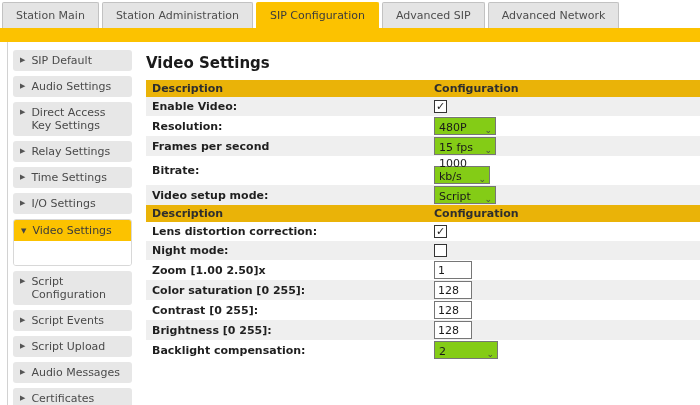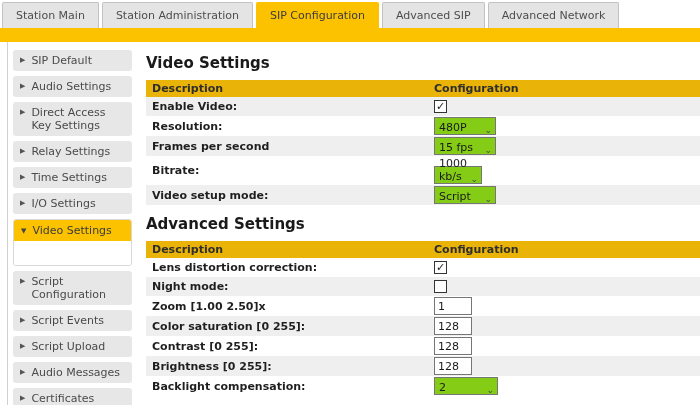--- a/index.html
+++ b/index.html
@@ -57,21 +57,21 @@
   .radio-opt .rlabel { color: #1f1f1f; }
 
   .checkbox { width: 13px; height: 13px; border: 1px solid #333; background: #fff;
     display: flex; align-items: center; justify-content: center; cursor: pointer; }
   .checkbox .mark { display: none; font-size: 11px; line-height: 11px; color: #1a1a1a; }
   .checkbox.checked .mark { display: block; }
 
   .select { display: inline-flex; align-items: flex-end; justify-content: space-between;
     width: 62px; height: 18px; border: 1px solid #767676; background: #84cc16;
     padding: 0 3px 0 4px; font-size: 11px; color: #1a1a1a; cursor: pointer; }
-  .select.wide { width: 48px; }
+  .select.wide { width: 56px; }
   .select.mid { width: 64px; }
   .select .chev { font-size: 9px; color: #4a4a4a; line-height: 8px; }
 
   input.textbox { width: 38px; height: 18px; border: 1px solid #767676;
     font-size: 11px; font-family: "DejaVu Sans", sans-serif; color: #1a1a1a;
     padding: 0 3px; background: #fff; }
 </style>
 </head>
 <body>
 
@@ -195,21 +195,20 @@
         <td>
           <span class="select">
             <span>Script</span>
             <span class="chev">⌄</span>
           </span>
         </td>
       </tr>
     </tbody>
       </table>
 
-    <h1 class="section second">Advanced Settings</h1>
 
     <table class="cfg">
       <colgroup>
           <col class="c-desc">
           <col>
         </colgroup>
       <tbody>
           <tr>
         <th>Description</th>
         <th>Configuration</th>

